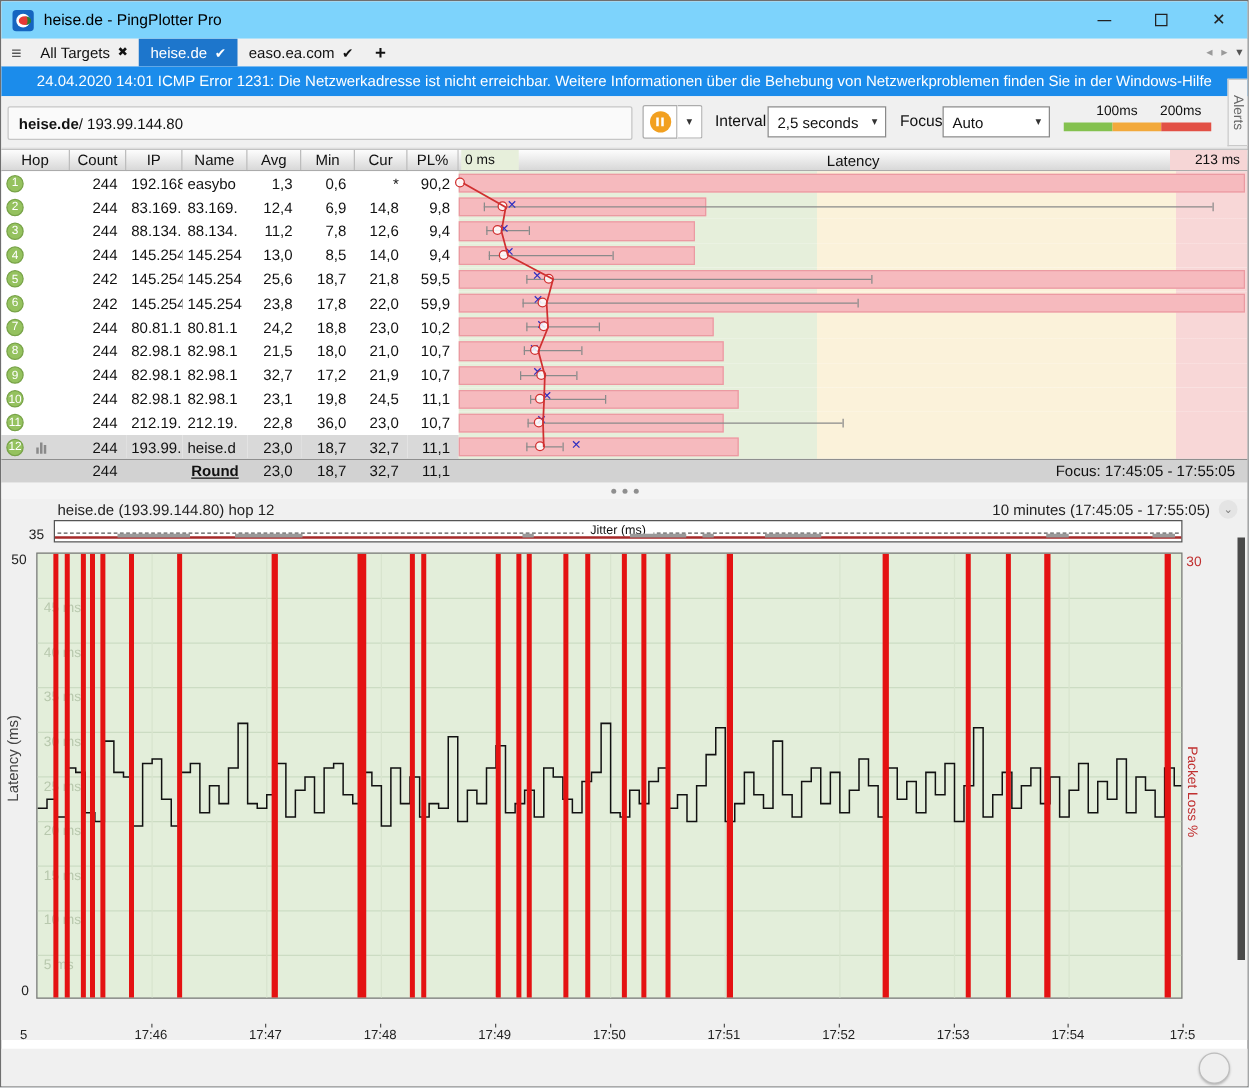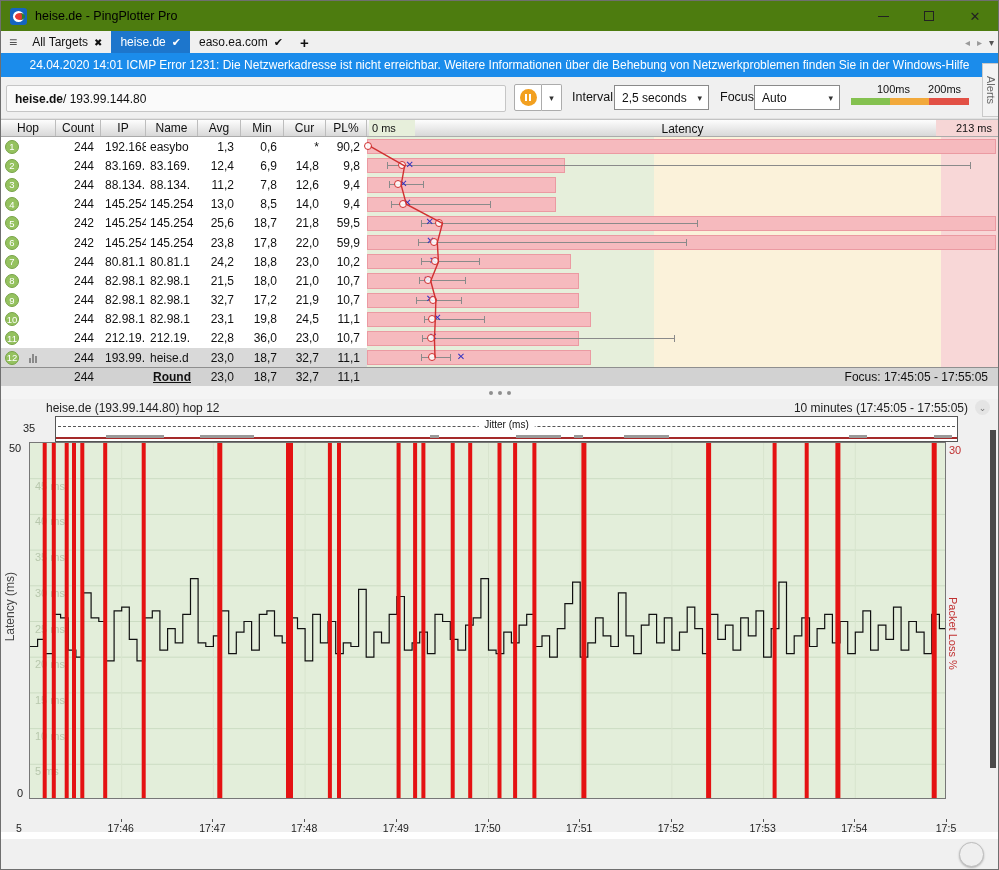--- a/index.html
+++ b/index.html
@@ -1,21 +1,21 @@
 <!DOCTYPE html>
 <html><head>
 <meta charset="utf-8">
 <style>
   html,body{margin:0;padding:0;background:#cfd8dc;}
   *{box-sizing:border-box;}
   .window{position:relative;width:999px;height:870px;background:#fff;
     font-family:"Liberation Sans","DejaVu Sans",sans-serif;font-size:12px;color:#111;
     border:1px solid #6f6f6f;overflow:hidden;}
   
-  .titlebar{height:30px;background:#4d7c0f;display:flex;align-items:center;position:relative;}
+  .titlebar{height:30px;background:#7dd3fc;display:flex;align-items:center;position:relative;}
   .app-icon{width:17px;height:17px;margin:0 8px 0 9px;border-radius:3px;background:#1565c0;position:relative;overflow:hidden;flex:0 0 auto;}
   .app-icon::before{content:"";position:absolute;left:3px;top:3px;width:11px;height:11px;border-radius:50%;background:#fff;}
   .app-icon::after{content:"";position:absolute;left:5px;top:5px;width:7px;height:7px;border-radius:50%;background:#e53935;border-right:3px solid #2e7d32;}
   .win-title{font-size:12.5px;color:#000;}
   .win-controls{position:absolute;right:0;top:0;height:30px;display:flex;}
   .win-btn{width:46px;height:30px;display:flex;align-items:center;justify-content:center;color:#222;font-size:13px;}
   .glyph-min{width:11px;height:1px;background:#222;display:block;}
   .glyph-max{width:10px;height:10px;border:1px solid #222;display:block;}
   
   .menubar{height:22px;background:#f0f0f0;display:flex;align-items:center;padding-left:2px;border-bottom:1px solid #f0f0f0;}
@@ -84,21 +84,21 @@
   .splitter{height:13px;background:#f4f4f4;display:flex;align-items:center;justify-content:center;gap:5px;}
   .splitter i{width:4px;height:4px;border-radius:50%;background:#8f8f8f;display:block;}
   
   .timeline{position:relative;height:433px;background:#f0f0f0;}
   .tl-head{position:relative;height:17px;}
   .tl-title{position:absolute;left:45px;top:2px;color:#222;}
   .tl-range{position:absolute;right:30px;top:2px;color:#222;}
   .tl-collapse{position:absolute;right:8px;top:1px;width:15px;height:15px;border-radius:50%;background:#e4e4e4;color:#777;font-size:9px;display:flex;align-items:center;justify-content:center;}
   .jitter-wrap{position:absolute;left:0;top:17px;height:26px;width:999px;}
   .jitter-ymax{position:absolute;left:22px;top:6px;font-size:11px;color:#222;}
-  .jitter-box{position:absolute;left:42px;top:0;width:903px;height:26px;background:#fff;border:1px solid #555;margin-left:12px;}
+  .jitter-box{position:absolute;left:42px;top:0;width:903px;height:18px;background:#fff;border:1px solid #555;}
   .jitter-dash{position:absolute;left:2px;right:2px;top:9px;border-top:1px dashed #555;}
   .jitter-title{position:absolute;left:50%;transform:translateX(-50%);top:2px;font-size:10px;background:#fff;padding:0 6px;color:#111;}
   .jitter-base{position:absolute;left:0;right:0;bottom:2px;height:2px;background:#a52a2a;}
   .jitter-bump{position:absolute;bottom:3px;height:3px;background:#9a9a9a;}
   .plot-wrap{position:absolute;left:0;top:43px;width:999px;height:357px;}
   .plot-ylab{position:absolute;left:2px;top:130px;writing-mode:vertical-rl;transform:rotate(180deg);color:#444;font-size:12px;}
   .plot-50{position:absolute;left:8px;top:0px;font-size:11px;color:#222;}
   .plot-0{position:absolute;left:16px;top:345px;font-size:11px;color:#222;}
   .plot{position:absolute;left:28px;top:0;width:917px;height:357px;background:#e3eeda;border:1px solid #777;}
   .pl-30{position:absolute;left:948px;top:2px;font-size:11px;color:#c03030;}

